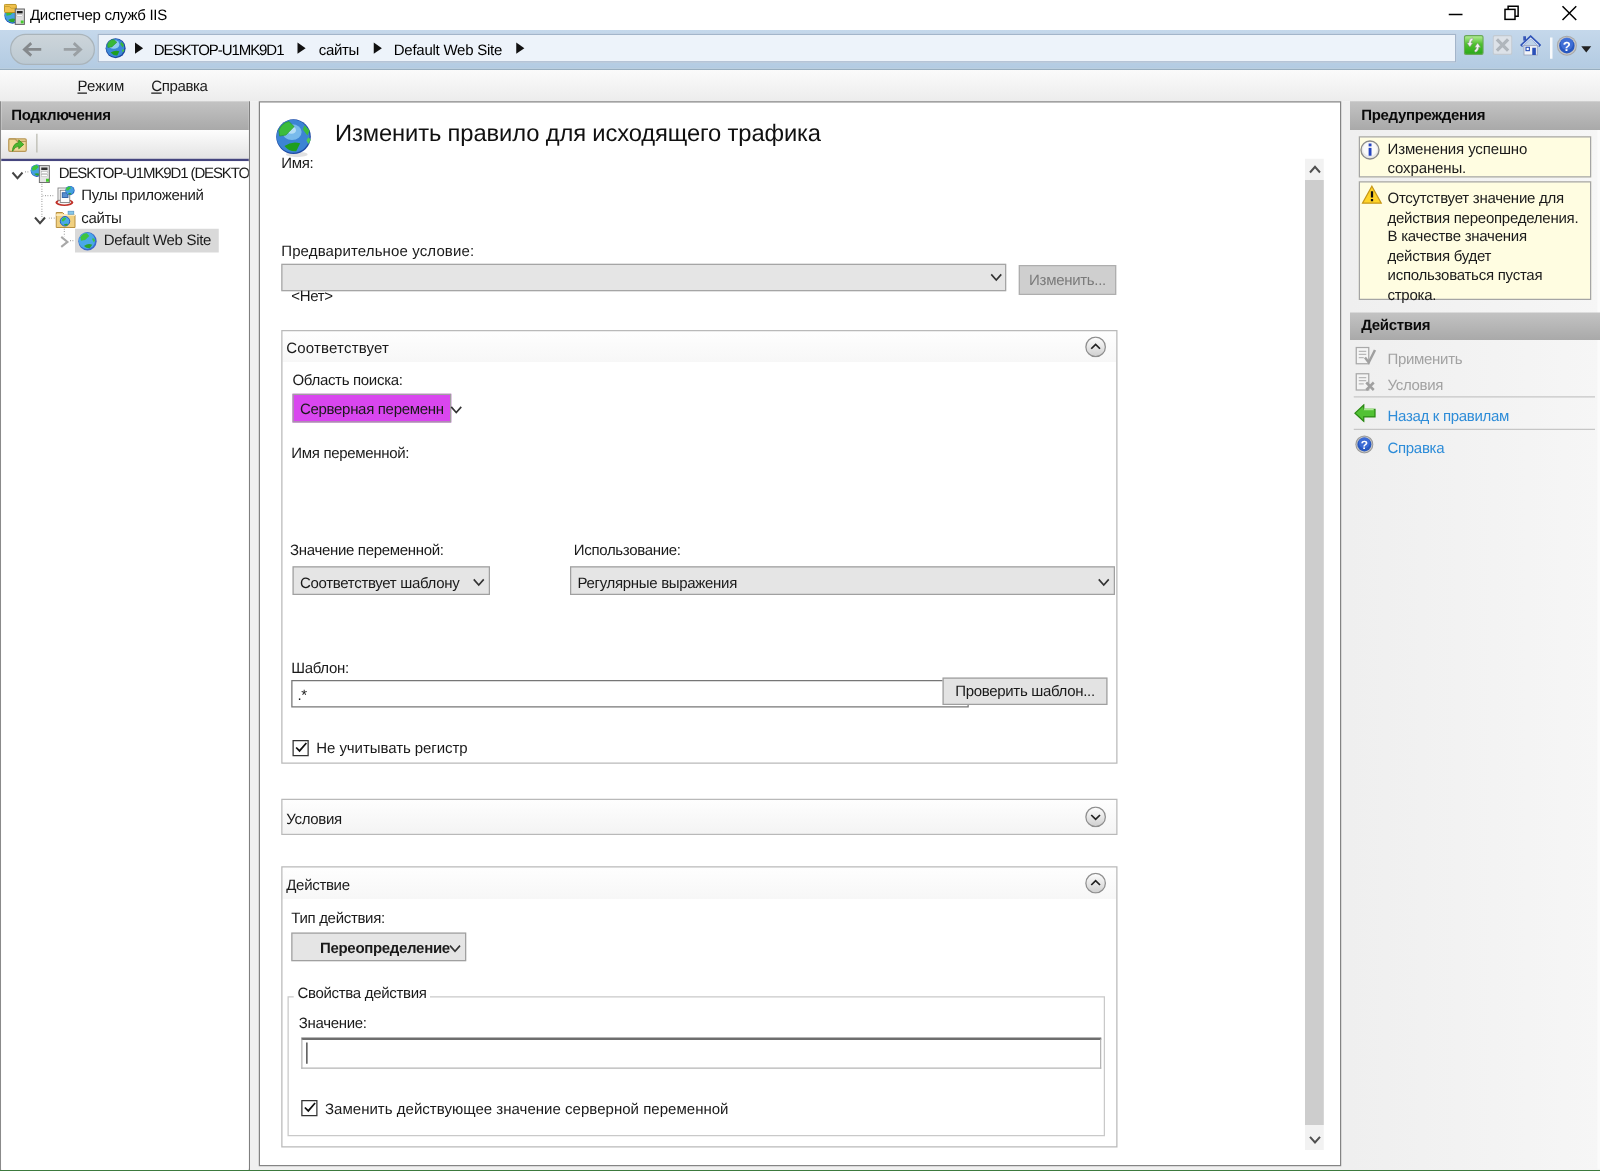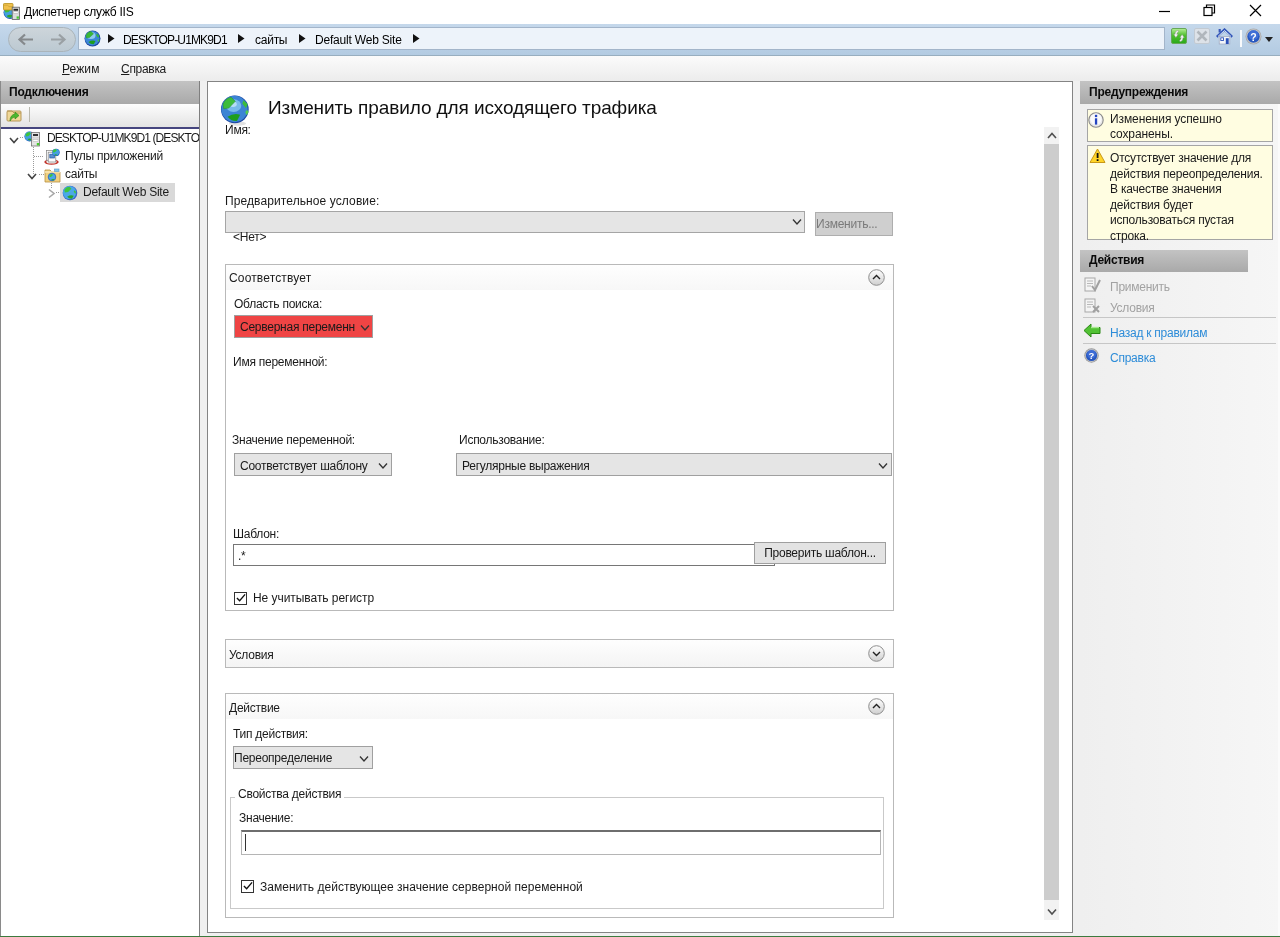--- a/index.html
+++ b/index.html
@@ -207,39 +207,39 @@
 
     <div class="abs lbl" style="left:17px;top:41px;">Имя:</div>
 
     <div class="abs" style="left:17px;top:112px;letter-spacing:0.1px;white-space:nowrap;">Предварительное условие:</div>
     <div class="abs" style="left:17px;top:129px;width:580px;height:22px;background:#e5e5e5;border:1px solid #a5a5a5;">
       <div class="abs lbl" style="left:7px;top:18px;">&lt;Нет&gt;</div>
       <svg class="abs" style="left:566px;top:6px;" width="10" height="8" viewBox="0 0 10 8">
           <path d="M1 1.5 L5 6 L9 1.5" fill="none" stroke="#333" stroke-width="1.3"></path>
         </svg>
     </div>
-    <div class="abs" style="left:607px;top:130px;width:78px;height:24px;background:#cfcfcf;border:1px solid #aeaeae;">
+    <div class="abs" style="left:607px;top:130px;width:78px;height:24px;background:#cfcfcf;border:1px solid #aeaeae;text-align:center;">
       <div class="lbl" style="margin-top:4px;color:#7a7a7a;">Изменить...</div>
     </div>
 
     <div class="abs" style="left:17px;top:182px;width:669px;height:347px;border:1px solid #b9b9b9;background:linear-gradient(#fefefe,#f7f7f7 25px,#ffffff 25px);"></div>
     <div class="abs" style="left:21px;top:189px;white-space:nowrap;letter-spacing:0.15px;">Соответствует</div>
     <svg class="abs" style="left:660px;top:187px;" width="17" height="17" viewBox="0 0 17 17">
       <defs>
           <linearGradient id="g1" x1="0" y1="0" x2="0" y2="1">
             <stop offset="0" stop-color="#fefefe"></stop>
             <stop offset="1" stop-color="#cfcfcf"></stop>
           </linearGradient>
         </defs>
       <circle cx="8.5" cy="8.5" r="7.8" fill="url(#g1)" stroke="#8e8e8e"></circle>
       <path d="M5 10 L8.5 6.5 L12 10" fill="none" stroke="#222" stroke-width="1.4"></path>
     </svg>
 
     <div class="abs lbl" style="left:26px;top:215px;">Область поиска:</div>
-    <div class="abs" style="left:26px;top:233px;width:139px;height:23px;background:#ef4444;border:1px solid #a0a0a0;">
+    <div class="abs" style="left:26px;top:233px;width:127px;height:23px;background:#d946ef;border:1px solid #a0a0a0;">
       <div class="abs lbl" style="left:5px;top:4px;">Серверная переменн</div>
       <svg class="abs" style="left:125px;top:8px;" width="10" height="8" viewBox="0 0 10 8">
           <path d="M1 1.5 L5 6 L9 1.5" fill="none" stroke="#333" stroke-width="1.3"></path>
         </svg>
     </div>
 
     <div class="abs lbl" style="left:25px;top:273px;">Имя переменной:</div>
 
     <div class="abs lbl" style="left:24px;top:351px;">Значение переменной:</div>
     <div class="abs lbl" style="left:251px;top:351px;">Использование:</div>
@@ -291,21 +291,21 @@
             <stop offset="0" stop-color="#fefefe"></stop>
             <stop offset="1" stop-color="#cfcfcf"></stop>
           </linearGradient>
         </defs>
       <circle cx="8.5" cy="8.5" r="7.8" fill="url(#g3)" stroke="#8e8e8e"></circle>
       <path d="M5 10 L8.5 6.5 L12 10" fill="none" stroke="#222" stroke-width="1.4"></path>
     </svg>
 
     <div class="abs lbl" style="left:25px;top:645px;">Тип действия:</div>
     <div class="abs" style="left:25px;top:664px;width:140px;height:23px;background:#e5e5e5;border:1px solid #a0a0a0;">
-      <div class="abs lbl" style="left:0;top:4px;">Переопределение</div>
+      <div class="abs lbl" style="left:22px;top:4px;font-weight:bold;">Переопределение</div>
       <svg class="abs" style="left:125px;top:8px;" width="10" height="8" viewBox="0 0 10 8">
           <path d="M1 1.5 L5 6 L9 1.5" fill="none" stroke="#333" stroke-width="1.3"></path>
         </svg>
     </div>
 
     <div class="abs" style="left:22px;top:715px;width:654px;height:112px;border:1px solid #c9c9c9;"></div>
     <div class="abs lbl" style="left:27px;top:705px;background:#fff;padding:0 3px;">Свойства действия</div>
     <div class="abs lbl" style="left:31px;top:729px;">Значение:</div>
     <div class="abs" style="left:33px;top:748px;width:640px;height:25px;background:#fff;border:1px solid #b5b5b5;border-top:2px solid #6e6e6e;">
       <div class="abs" style="left:3px;top:2px;width:1px;height:17px;background:#333;"></div>
@@ -346,21 +346,21 @@
 
     <div class="abs" style="left:7px;top:64px;width:186px;height:95px;background:#fffde1;border:1px solid #a5a5a5;">
       <svg class="abs" style="left:1px;top:2px;" width="17" height="16" viewBox="0 0 17 16">
         <path d="M8.5 1 L16 14.5 L1 14.5 Z" fill="#ffd428" stroke="#c89818" stroke-width="1"></path>
         <rect x="7.7" y="5" width="1.8" height="5" fill="#111"></rect>
         <rect x="7.7" y="11.2" width="1.8" height="1.8" fill="#111"></rect>
       </svg>
       <div class="abs" style="left:22px;top:5px;line-height:15.5px;letter-spacing:-0.2px;white-space:nowrap;">Отсутствует значение для<br>действия переопределения.<br>В качестве значения<br>действия будет<br>использоваться пустая<br>строка.</div>
     </div>
 
-    <div class="abs" style="left:0;top:169px;width:168px;height:22px;background:linear-gradient(#c3c3c3,#a9a9a9);">
+    <div class="abs" style="left:0;top:169px;width:200px;height:22px;background:linear-gradient(#c3c3c3,#a9a9a9);">
       <div class="abs lbl" style="left:9px;top:3px;font-weight:bold;font-size:12px;color:#0a0a0a;">Действия</div>
     </div>
 
     <svg class="abs" style="left:4px;top:196px;" width="17" height="16" viewBox="0 0 17 16">
       <rect x="1" y="1" width="10" height="13" fill="#f4f4f4" stroke="#a8a8a8"></rect>
       <path d="M3 4 h6 M3 6.5 h6 M3 9 h4" stroke="#b8b8b8" stroke-width="1"></path>
       <path d="M8 9 L11 13 L16 3" fill="none" stroke="#a0a0a0" stroke-width="2"></path>
     </svg>
     <div class="abs lbl" style="left:30px;top:199px;color:#a2a2a2;">Применить</div>
 

